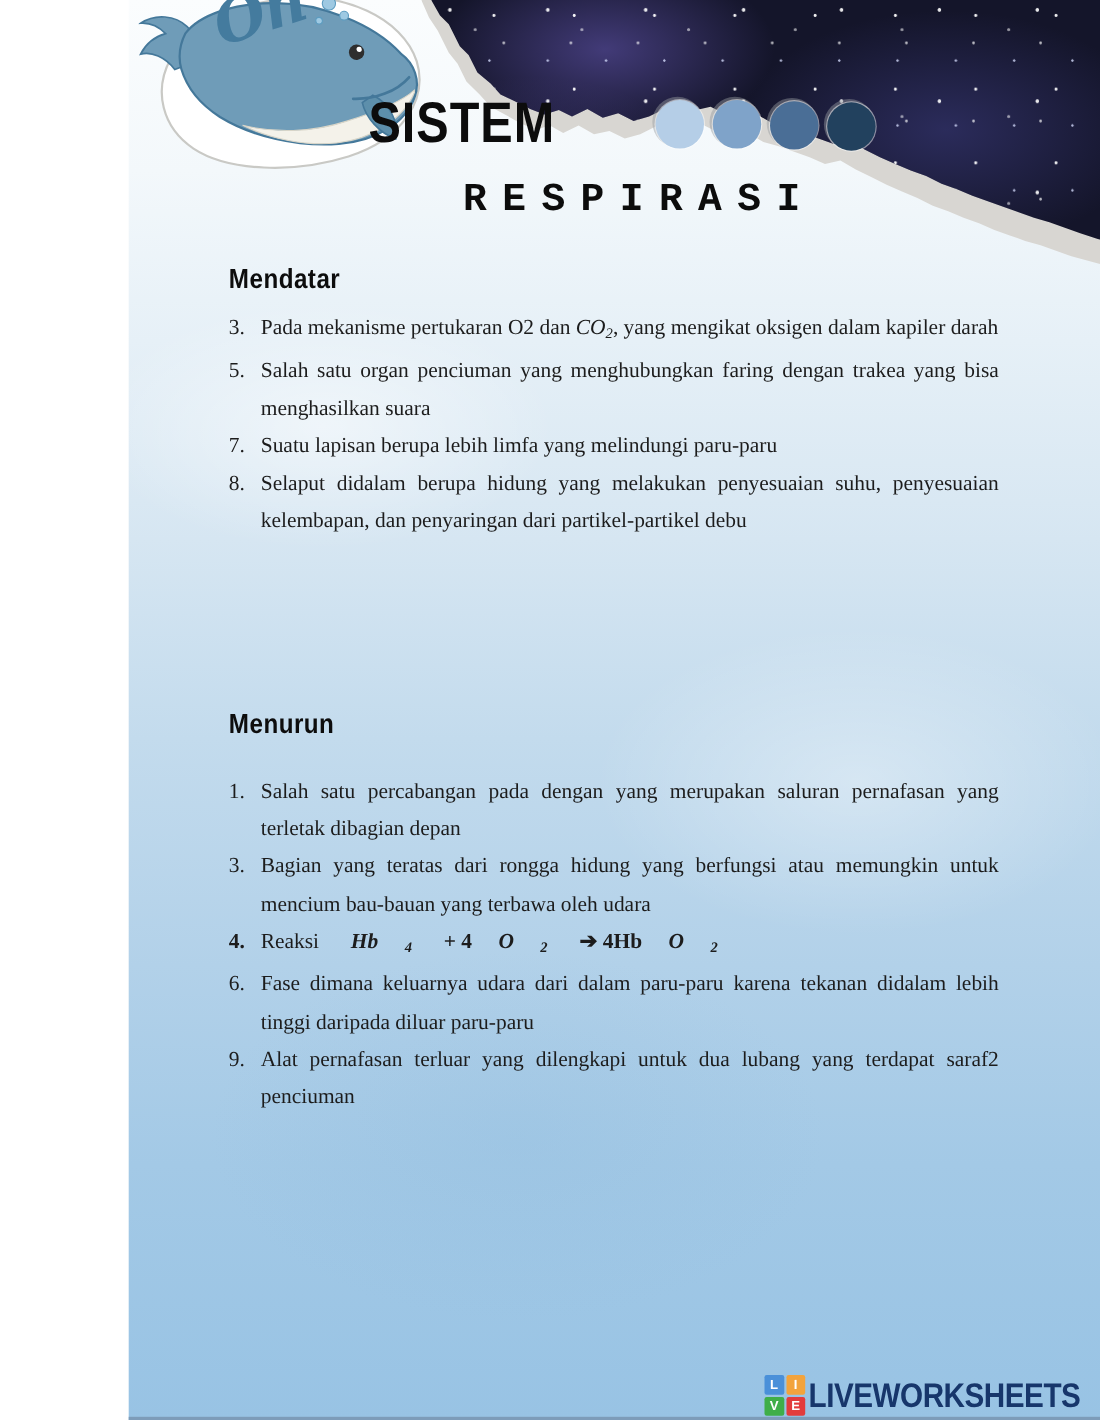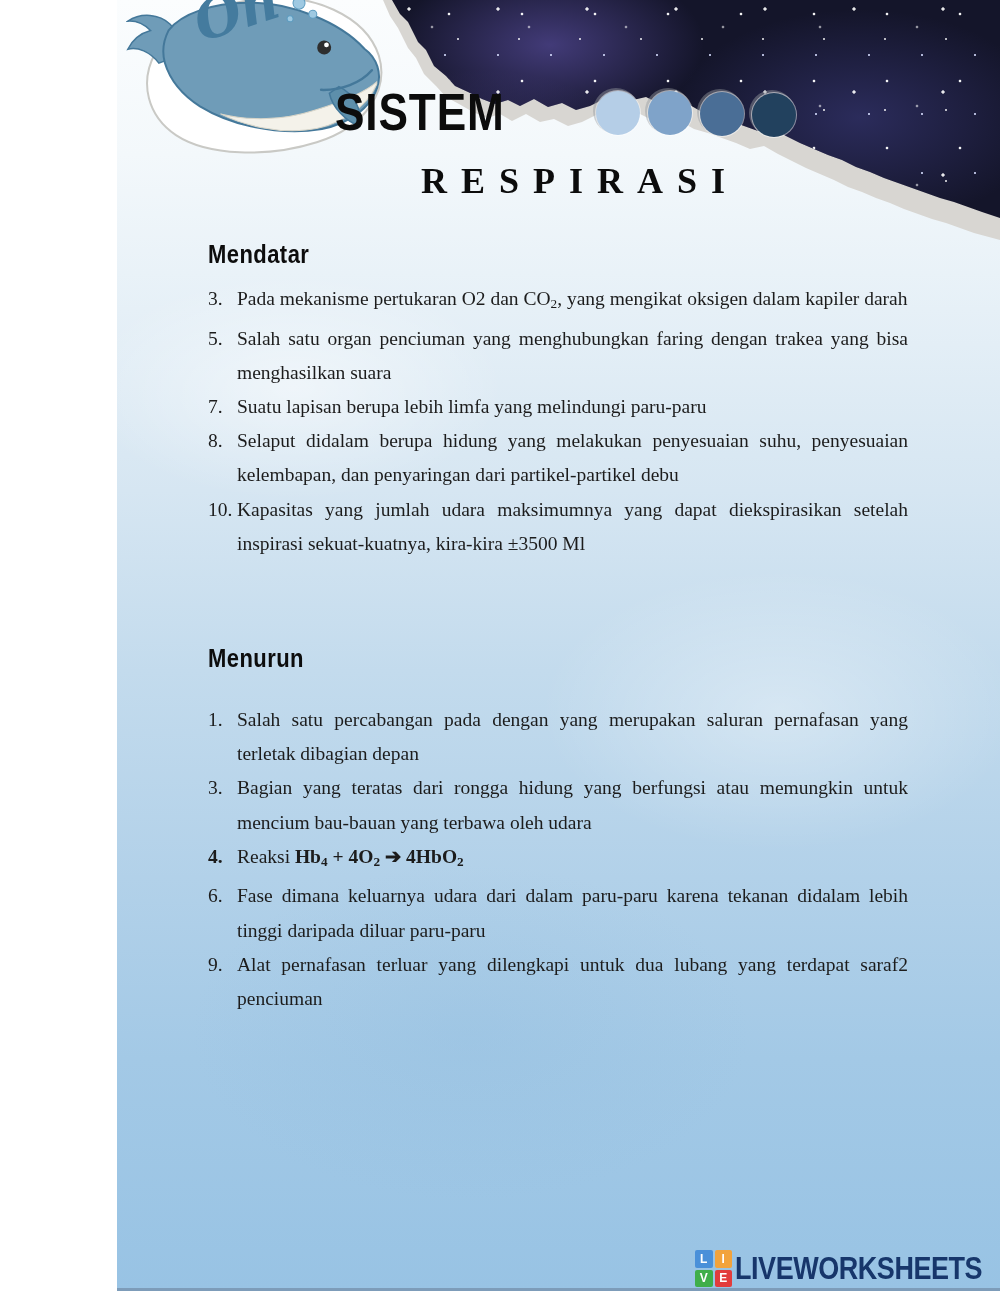--- a/index.html
+++ b/index.html
@@ -45,36 +45,36 @@
       radial-gradient(circle at 53px 9px, rgba(255,255,255,.9) 0 1.3px, transparent 2px),
       radial-gradient(circle at 21px 55px, rgba(215,222,255,.8) 0 .8px, transparent 1.4px),
       radial-gradient(circle at 44px 27px, rgba(255,255,255,.55) 0 1px, transparent 1.7px);
     background-size:73px 67px,61px 71px,89px 83px,53px 59px,97px 79px;}
   
   .whale{position:absolute;left:126px;top:-8px;width:270px;height:168px;}
   
   .title1{position:absolute;left:335px;top:86px;font-family:"Liberation Sans",sans-serif;
           font-weight:800;font-size:52px;color:#0c0c0c;transform:scaleX(.85);transform-origin:left;
           letter-spacing:1px;line-height:1;}
-  .title2{position:absolute;left:421px;top:160px;font-family:Liberation Serif, serif;
+  .title2{position:absolute;left:421px;top:160px;font-family:Liberation Mono, monospace;
           font-weight:700;font-size:36px;color:#0c0c0c;letter-spacing:14px;line-height:1.2;}
   
   .circle{position:absolute;width:44px;height:44px;border-radius:50%;
           box-shadow:0 0 0 1px rgba(255,255,255,.5), -2px -2px 0 1px rgba(150,155,160,.45);}
   
   .sec-heading{position:absolute;left:208px;font-family:"Liberation Sans",sans-serif;
           font-weight:800;font-size:25px;color:#0d0d0d;transform:scaleX(.88);transform-origin:left;
           letter-spacing:.5px;}
   .clues{position:absolute;left:208px;width:700px;color:#1c1c1c;}
   .clue{display:flex;}
   .clue-num{flex:none;min-width:29px;font-size:19.5px;line-height:34.2px;}
   .clue-num.bold{font-weight:bold;}
   .clue-text{flex:1;font-size:19.5px;line-height:34.2px;text-align:justify;text-align-last:left;}
-  .seg-i{}
-  .seg-b{font-weight:bold;}
+  .seg-i{font-style:italic;}
+  .seg-b{font-weight:bold;margin-left:24px;}
   .seg-s{font-size:.68em;vertical-align:-.25em;}
   
   .footer{position:absolute;left:695px;top:1250px;display:flex;align-items:center;}
   .logo-grid{width:37px;height:37px;display:grid;grid-template-columns:1fr 1fr;
              grid-template-rows:1fr 1fr;gap:2px;margin-right:3px;}
   .logo-sq{display:flex;align-items:center;justify-content:center;color:#fff;
            font-family:"Liberation Sans",sans-serif;font-weight:bold;font-size:12px;
            border-radius:2px;}
   .brand{font-family:"Liberation Sans",sans-serif;font-weight:800;font-size:31px;color:#17366b;
          transform:scaleX(.87);transform-origin:left;letter-spacing:-0.5px;white-space:nowrap;}
@@ -129,24 +129,20 @@
         <span class="clue-text">Salah satu organ penciuman yang menghubungkan faring dengan trakea yang bisa menghasilkan suara</span>
       </div>
       <div class="clue">
         <span class="clue-num">7.</span>
         <span class="clue-text">Suatu lapisan berupa lebih limfa yang melindungi paru-paru</span>
       </div>
       <div class="clue">
         <span class="clue-num">8.</span>
         <span class="clue-text">Selaput didalam berupa hidung yang melakukan penyesuaian suhu, penyesuaian kelembapan, dan penyaringan dari partikel-partikel debu</span>
       </div>
-      <div class="clue">
-        <span class="clue-num">10.</span>
-        <span class="clue-text">Kapasitas yang jumlah udara maksimumnya yang dapat diekspirasikan setelah inspirasi sekuat-kuatnya, kira-kira ±3500 Ml</span>
-      </div>
     </div>
 
   <div class="sec-heading" style="top:644px;">Menurun</div>
   <div id="clues-menurun" class="clues" style="top:703px;">
       <div class="clue">
         <span class="clue-num">1.</span>
         <span class="clue-text">Salah satu percabangan pada dengan yang merupakan saluran pernafasan yang terletak dibagian depan</span>
       </div>
       <div class="clue">
         <span class="clue-num">3.</span>

